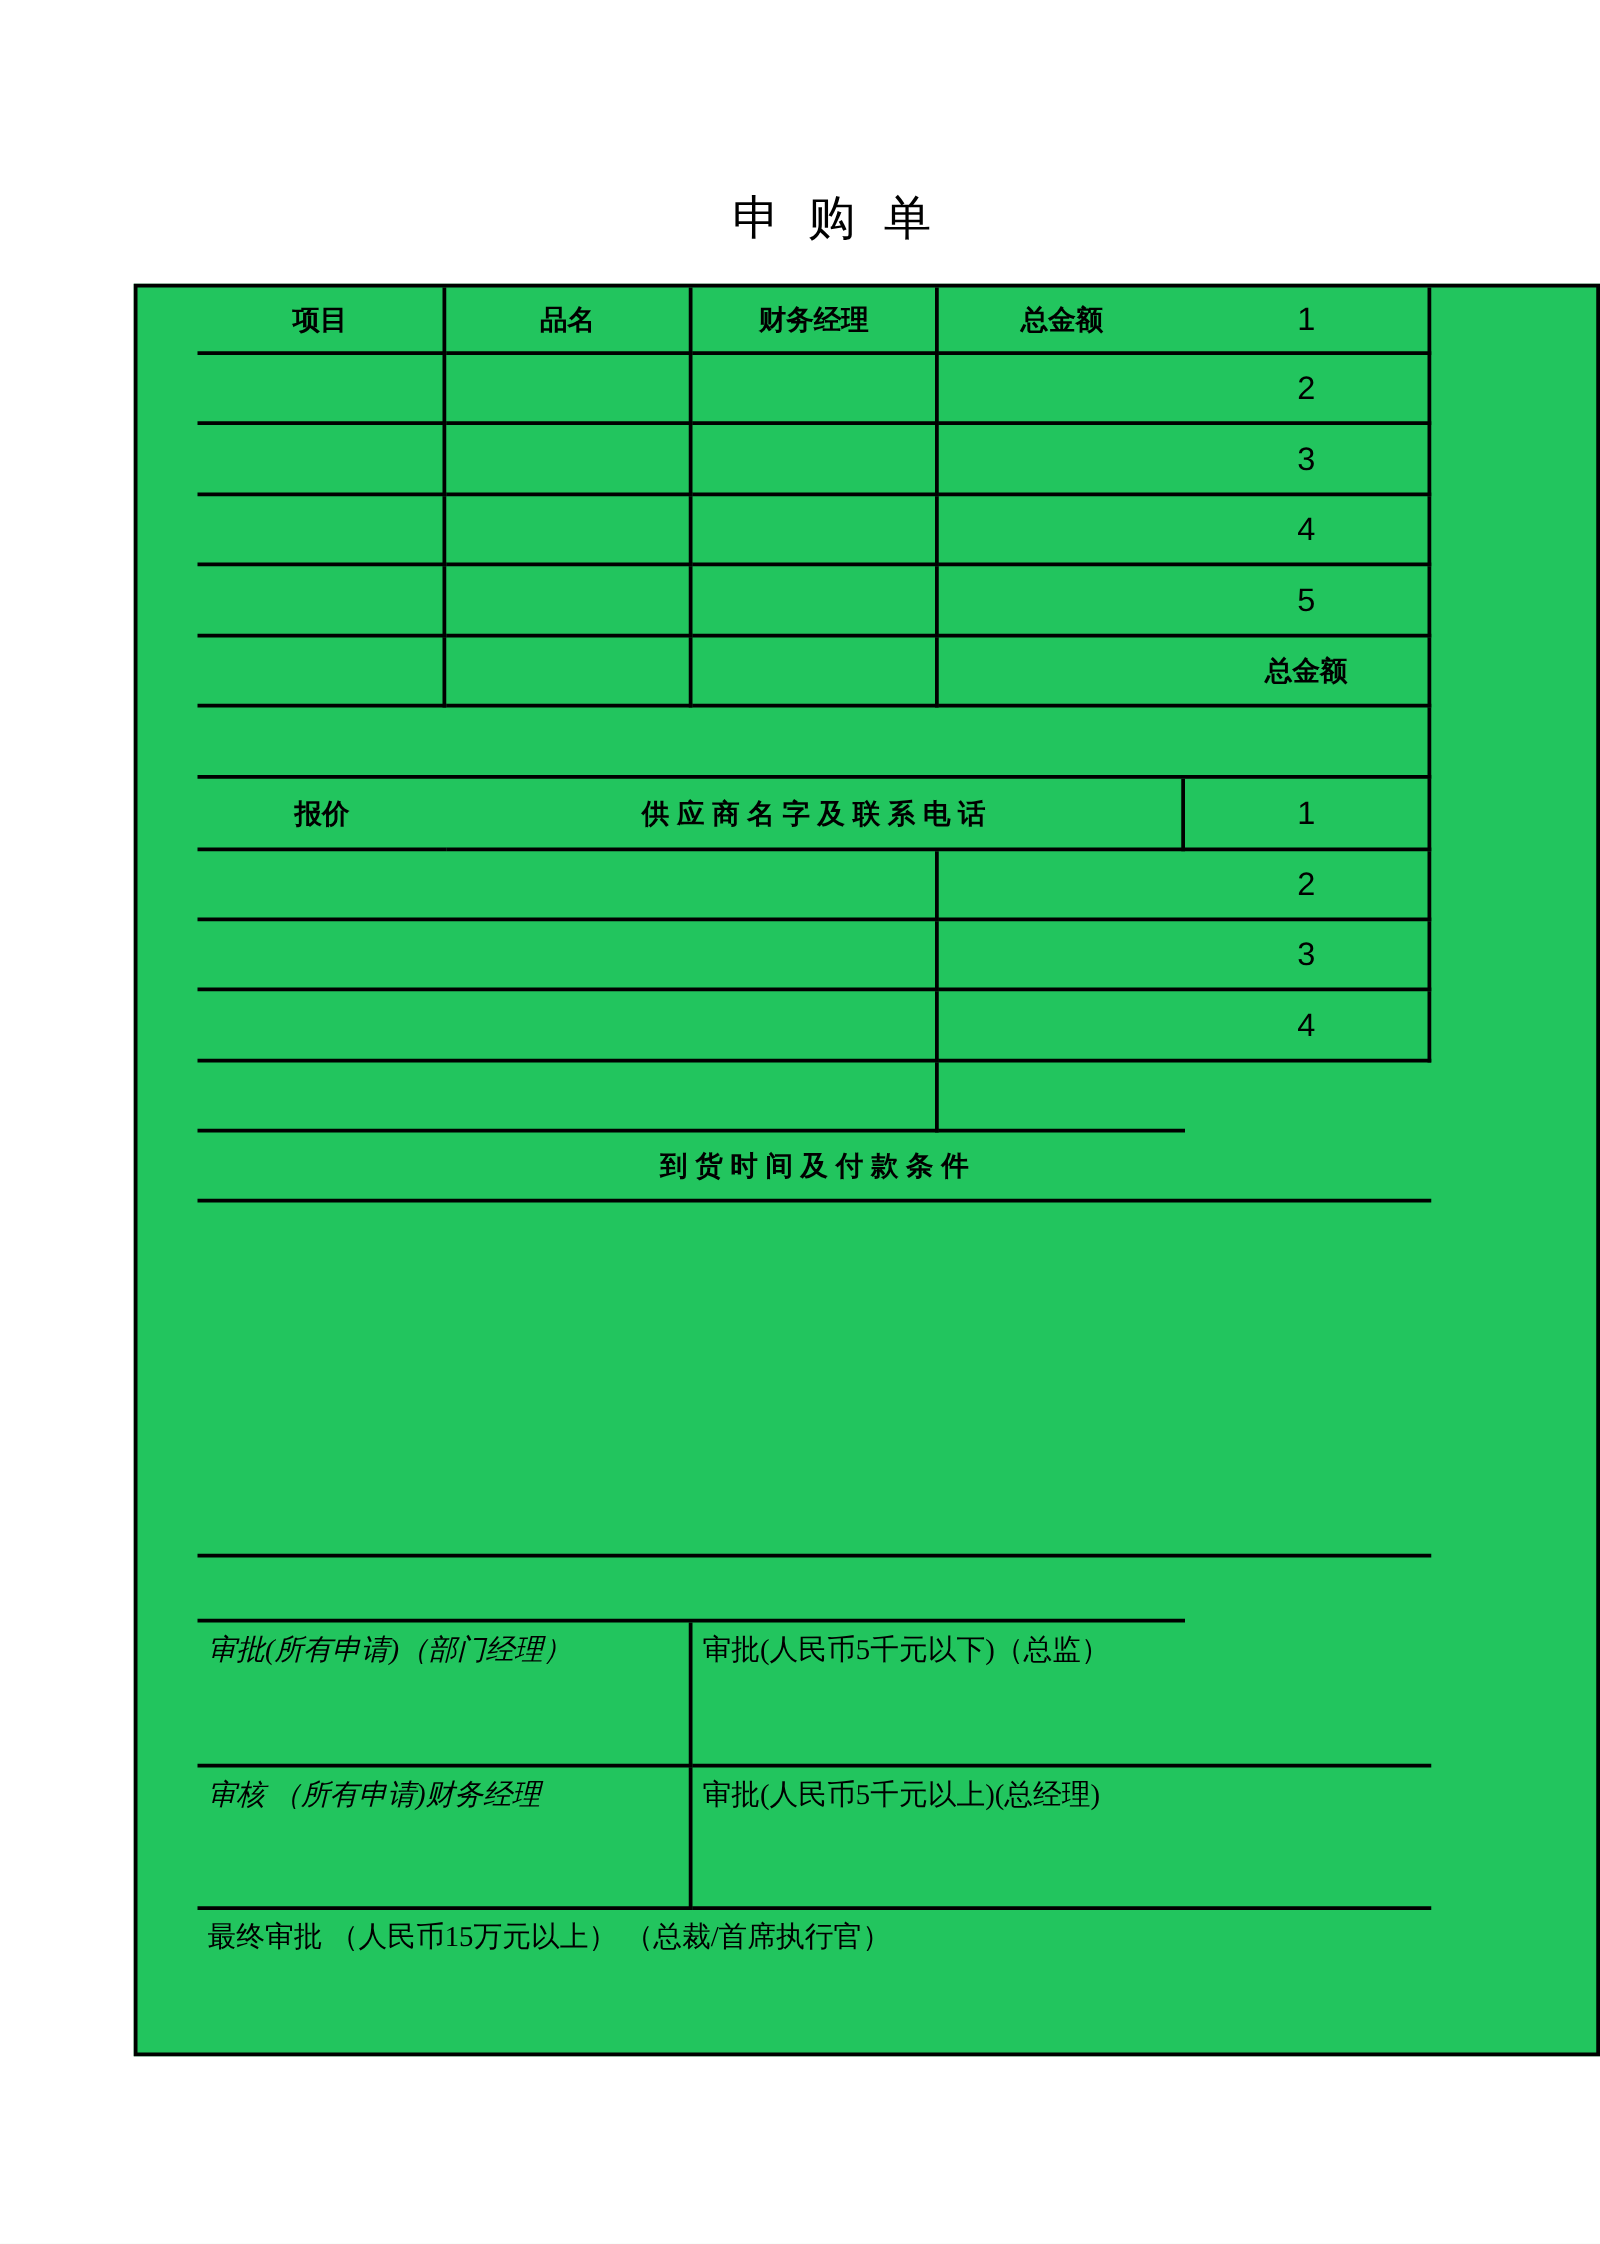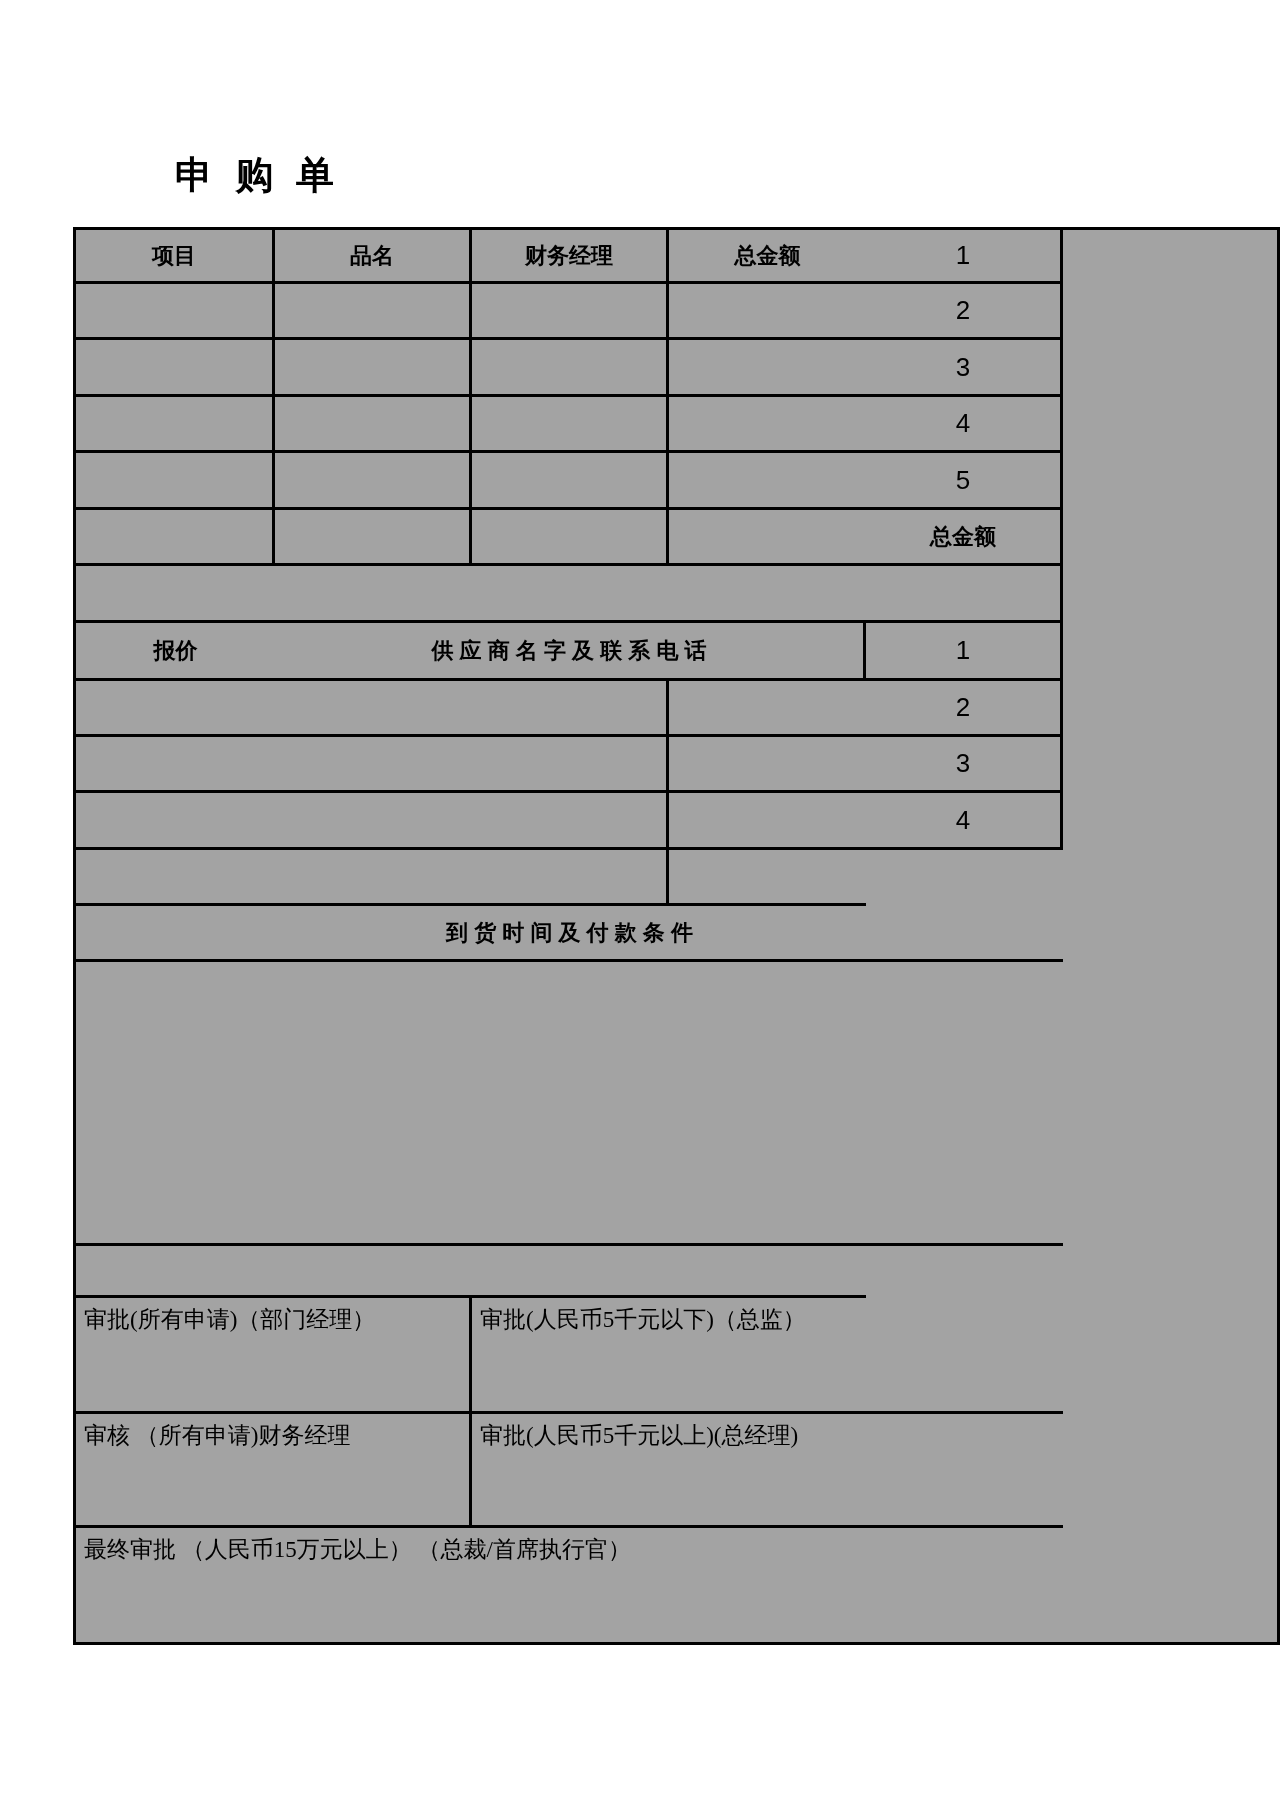--- a/index.html
+++ b/index.html
@@ -12,48 +12,49 @@
   .page {
     position: relative;
     width: 1280px;
     height: 1795px;
     background: #ffffff;
     overflow: hidden;
   }
   .title {
     margin: 150px 0 0 175px;
     width: 987px;
-    text-align: left;
+    text-align: center;
     font-size: 38px;
     line-height: 50px;
-    font-weight: bold;
+    font-weight: normal;
     letter-spacing: 6px;
     white-space: pre;
   }
   .form-grid {
-    margin: 27px 0 0 73px;
+    margin: 27px 0 0 107px;
     display: grid;
     grid-template-columns: 199px 197px 197px 197px 197px;
     grid-template-rows: 54px 56px 57px 56px 57px 56px 57px 58px 56px 56px 57px 56px 56px 284px 52px 116px 114px 114px;
     border: 3px solid #000000;
     box-sizing: content-box;
-    background: #a3a3a3;
+    background: #22c55e;
+    padding-left: 48px;
   }
   .c {
     border-right: 3px solid #000000;
     border-bottom: 3px solid #000000;
     box-sizing: border-box;
     display: flex;
     align-items: center;
     justify-content: center;
     overflow: hidden;
   }
   .no-r { border-right: none; }
   .no-b { border-bottom: none; text-align: right; }
-  .s2 { grid-column: span 2; }
+  .s2 { grid-column: span 2; font-style: italic; }
   .s3 { grid-column: span 3; }
   .s4 { grid-column: span 4; }
   .s5 { grid-column: span 5; }
   .head {
     font-weight: bold;
     font-size: 22px;
     white-space: pre;
   }
   .num {
     font-size: 26px;

